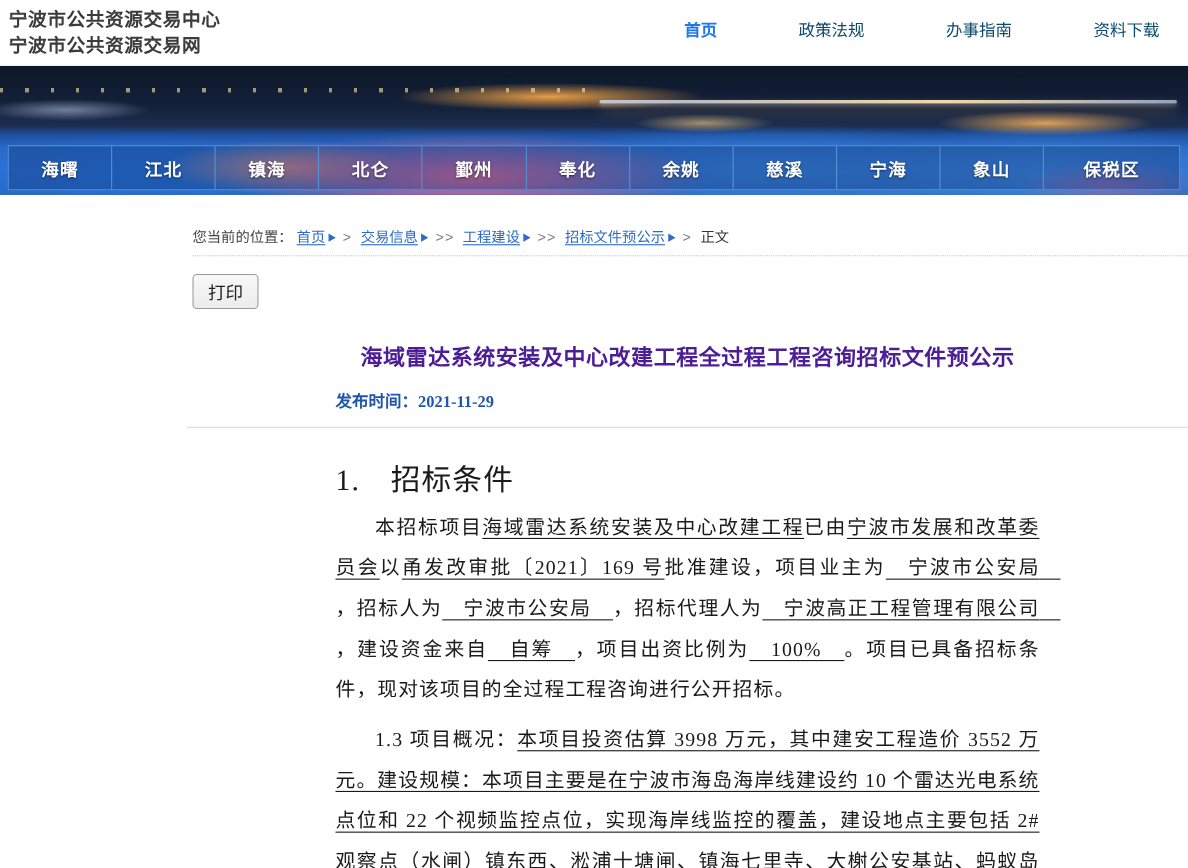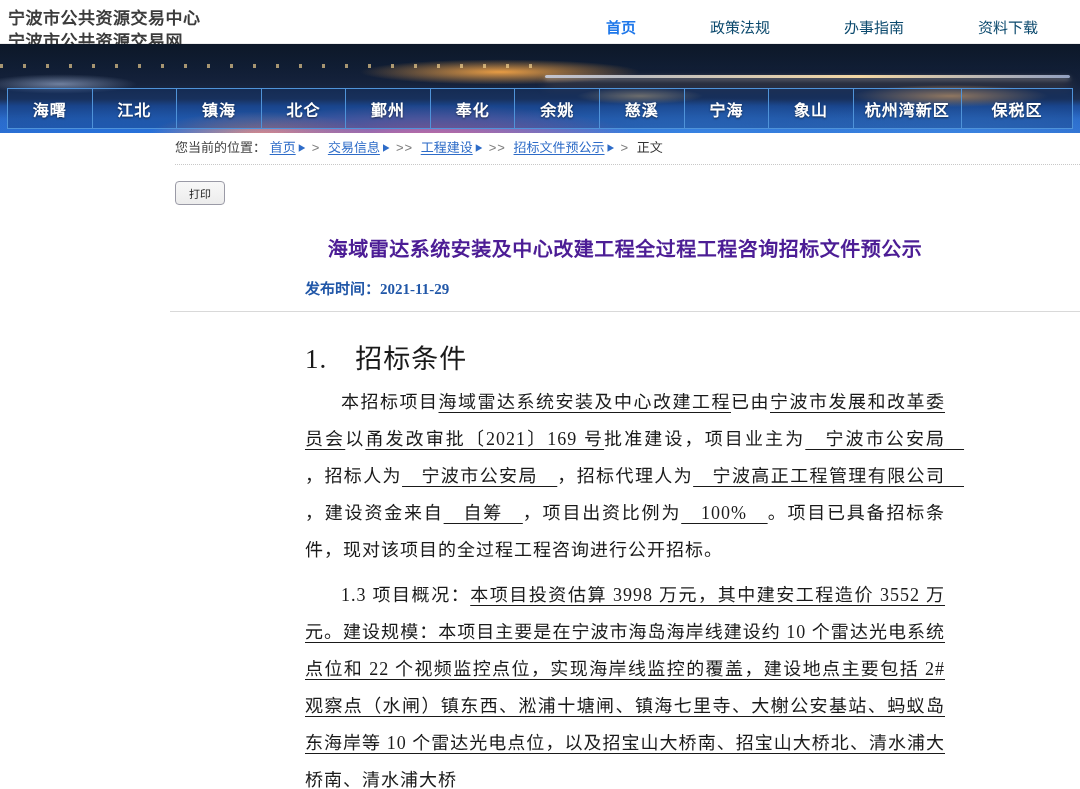--- a/index.html
+++ b/index.html
@@ -4,31 +4,31 @@
 <style>
   * { margin:0; padding:0; box-sizing:border-box; }
   html,body { background:#ffffff; }
   .page {
     width:1080px; height:789px; overflow:hidden; position:relative;
     background:#ffffff; font-family:"Liberation Sans", sans-serif;
   }
 
   
   .site-header {
-    height:44px; display:flex; justify-content:space-between;
-    padding:7px 42px 0 8px; border-bottom:1px solid #ededed; background:#fff;
+    height:60px; display:flex; justify-content:space-between;
+    padding:7px 26px 0 8px; border-bottom:1px solid #ededed; background:#fff;
   }
   .site-title { font-size:17px; font-weight:700; color:#3c3c3c; line-height:23px; letter-spacing:.5px; }
   .top-nav { display:flex; gap:74px; padding-top:9px; }
   .top-nav .nav-item { font-size:15px; color:#0c4a6e; text-decoration:none; cursor:pointer; white-space:nowrap; }
   .top-nav .nav-item.active { color:#1f78ea; font-weight:700; }
 
   
   .banner {
-    position:relative; height:89px; background-color:#16305e;
+    position:relative; height:117px; background-color:#16305e;
     background-image:
       radial-gradient(ellipse 300px 55px at 430px 100px, rgba(242,105,150,.95) 0%, rgba(242,105,150,0) 72%),
       radial-gradient(ellipse 160px 35px at 260px 92px, rgba(250,150,120,.85) 0%, rgba(250,150,120,0) 70%),
       radial-gradient(ellipse 120px 30px at 1010px 108px, rgba(233,90,140,.45) 0%, rgba(233,90,140,0) 70%),
       radial-gradient(ellipse 280px 50px at 130px 100px, rgba(35,115,225,.9) 0%, rgba(35,115,225,0) 75%),
       radial-gradient(ellipse 320px 55px at 700px 95px, rgba(60,140,235,.8) 0%, rgba(60,140,235,0) 75%),
       radial-gradient(ellipse 260px 60px at 950px 100px, rgba(70,150,240,.7) 0%, rgba(70,150,240,0) 75%),
       radial-gradient(ellipse 200px 18px at 500px 28px, rgba(255,170,70,.9) 0%, rgba(255,170,70,0) 70%),
       radial-gradient(ellipse 140px 16px at 950px 52px, rgba(255,180,90,.85) 0%, rgba(255,180,90,0) 70%),
       radial-gradient(ellipse 90px 12px at 640px 52px, rgba(255,210,130,.6) 0%, rgba(255,210,130,0) 70%),
@@ -52,28 +52,28 @@
     flex:1; display:flex; align-items:center; justify-content:center; cursor:pointer;
     color:#fff; font-weight:700; font-size:16px; letter-spacing:1px;
     border-left:1px solid #4f93d9; text-shadow:0 1px 2px rgba(0,0,0,.55); white-space:nowrap;
   }
   .district-cell:first-child { border-left:none; }
   .district-cell.w1 { flex:1.28; }
   .district-cell.w2 { flex:1.32; }
 
   
   .main { padding-left:175px; background:#fff; }
-  .breadcrumb { padding-top:4px; font-size:13px; color:#444; }
+  .breadcrumb { padding-top:28px; font-size:13px; color:#444; }
   .bc-link { color:#2e6cc8; text-decoration:underline; text-underline-offset:2px; cursor:pointer; }
   .bc-arrow { color:#2e6cc8; font-size:8px; vertical-align:1px; margin:0 2px 0 2px; }
   .bc-sep { color:#808080; margin:0 4px; letter-spacing:1px; }
   .bc-current { color:#333; }
   .dotted-divider { margin-top:8px; border-top:1px dotted #c8c8c8; }
   .print-btn {
-    margin-top:16px; font-size:11px; padding:3px 13px; cursor:pointer;
+    margin-top:16px; font-size:16px; padding:3px 13px; cursor:pointer;
     background:linear-gradient(#f8f8f8,#ececec); border:1px solid #9a9aa6; border-radius:4px;
     color:#222; font-family:"Liberation Sans", sans-serif;
   }
 
   
   .article { width:640px; margin-left:130px; }
   .doc-title {
     margin-top:28px; text-align:center; color:#4c1d95; font-size:20px; font-weight:700;
     letter-spacing:.5px; font-family:"Liberation Serif", serif;
   }
@@ -113,21 +113,20 @@
       <a class="district-cell">海曙</a>
       <a class="district-cell">江北</a>
       <a class="district-cell">镇海</a>
       <a class="district-cell">北仑</a>
       <a class="district-cell">鄞州</a>
       <a class="district-cell">奉化</a>
       <a class="district-cell">余姚</a>
       <a class="district-cell">慈溪</a>
       <a class="district-cell">宁海</a>
       <a class="district-cell">象山</a>
-      <a class="district-cell w1">杭州湾新区</a>
       <a class="district-cell w2">保税区</a>
     </nav>
   </div>
 
   <div class="main">
 
     
     <div class="breadcrumb">
       <span class="bc-label">您当前的位置：</span>
       <a class="bc-link">首页</a><span class="bc-arrow">▶</span><span class="bc-sep">&gt;</span>

